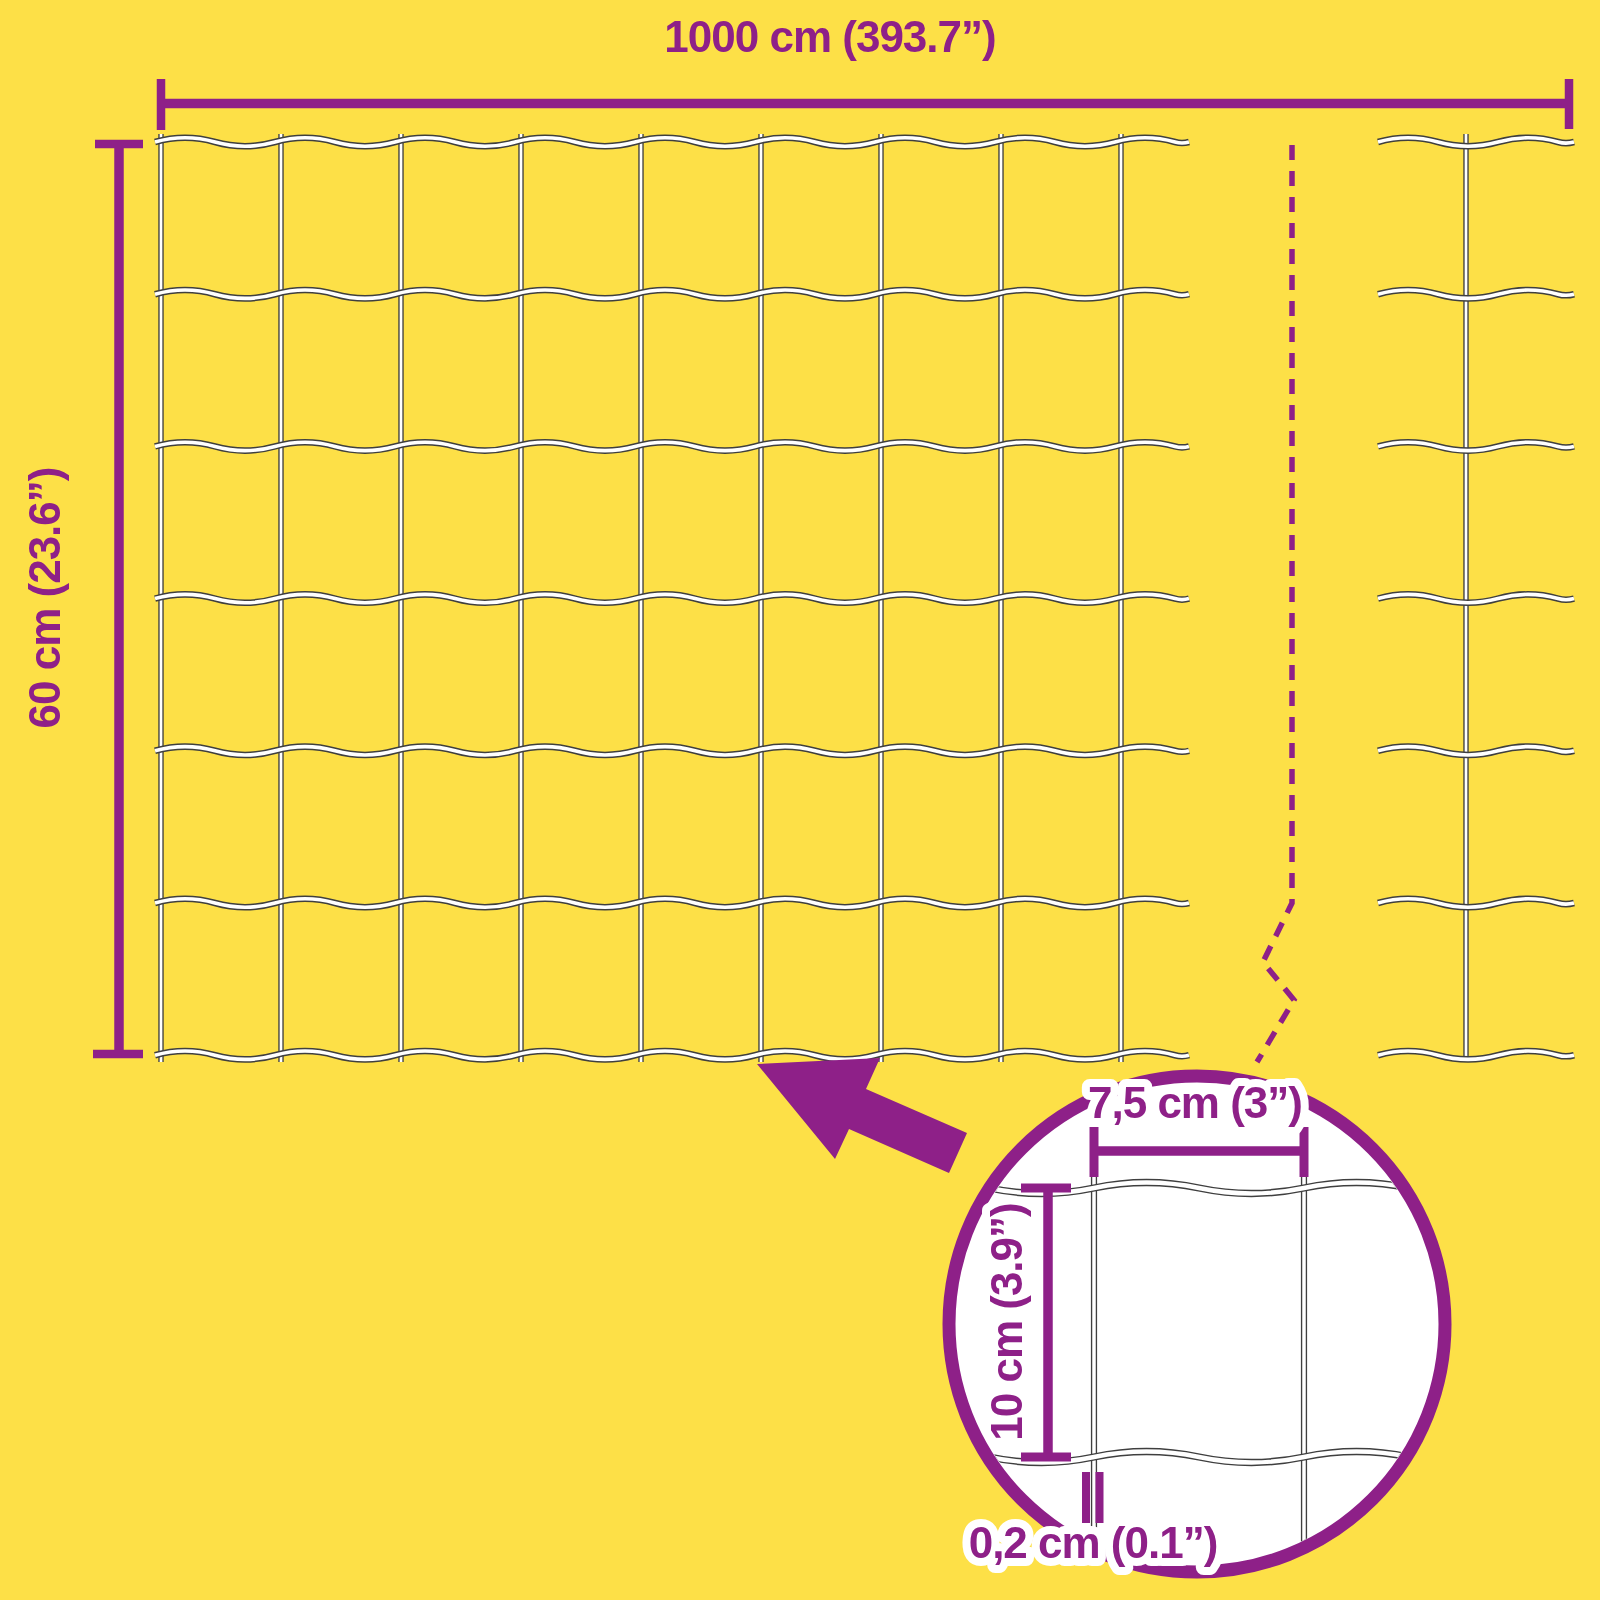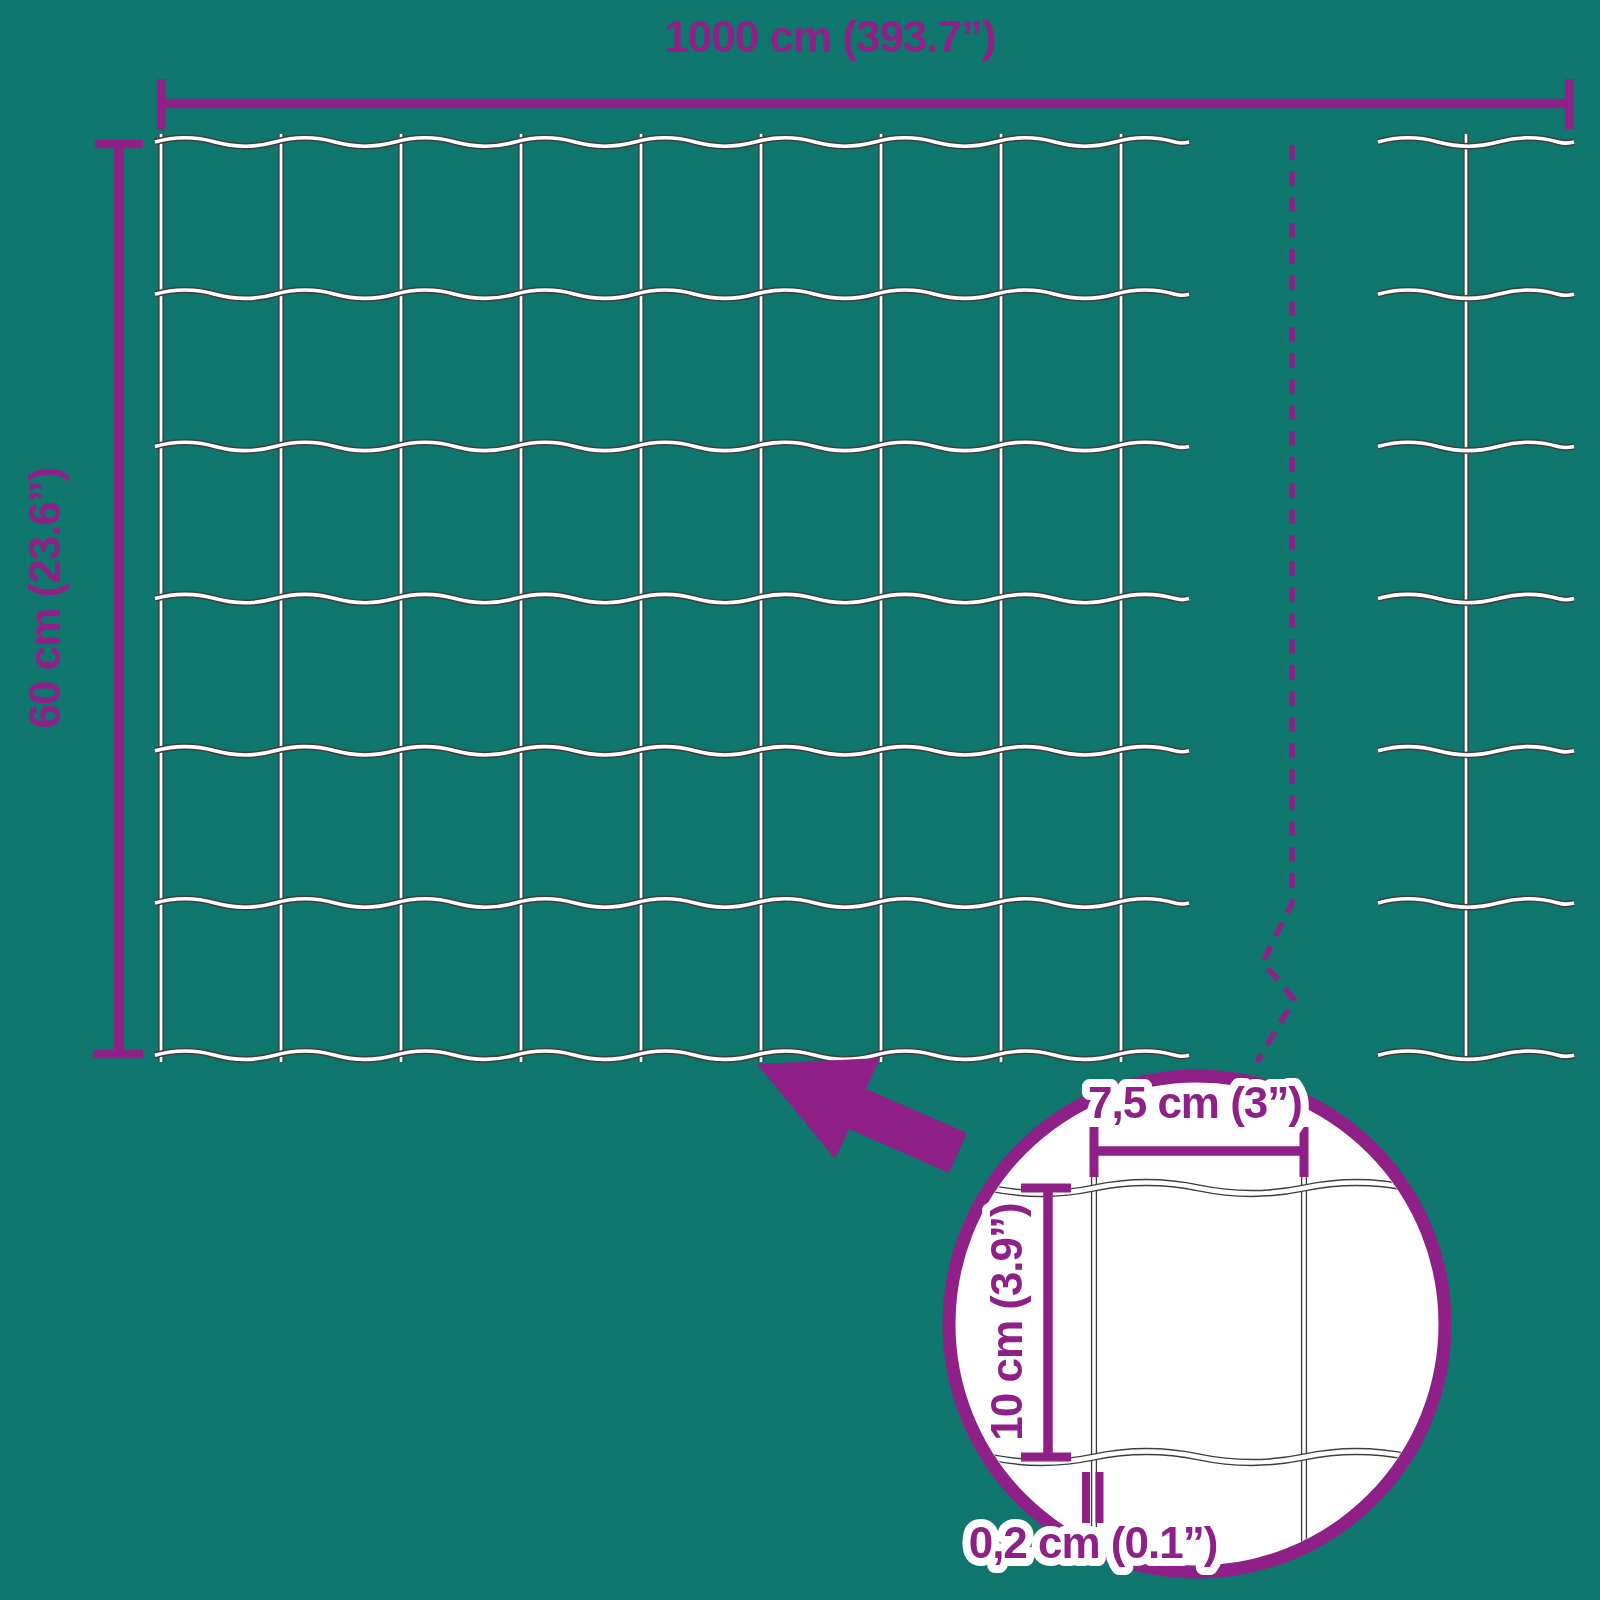--- a/index.html
+++ b/index.html
@@ -1,21 +1,21 @@
 <!DOCTYPE html>
 <html style="--accent: #8E2088;"><head>
 <meta charset="utf-8">
 <style>
   :root { --accent: #8E2088; }
   html, body { margin: 0; padding: 0; background: #ffffff; }
   .stage {
     position: relative;
     width: 1600px;
     height: 1600px;
-    background: #0f766e;
+    background: #fde047;
     font-family: "Liberation Sans", sans-serif;
     overflow: hidden;
   }
   svg { display: block; }
   .dline { stroke: var(--accent); stroke-linecap: butt; fill: none; }
   .dash  { stroke: var(--accent); fill: none; }
   .lens  { fill: #ffffff; stroke: var(--accent); }
   .mark  { fill: var(--accent); }
   .arrow { fill: var(--accent); }
   .dtext {

